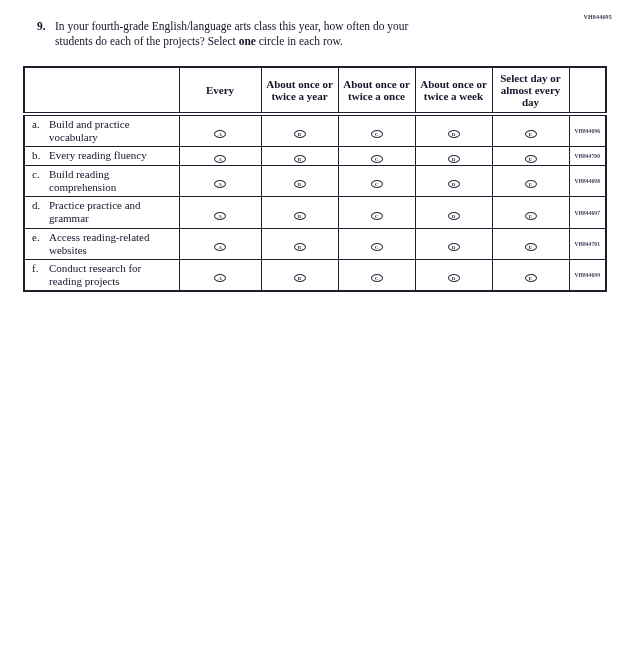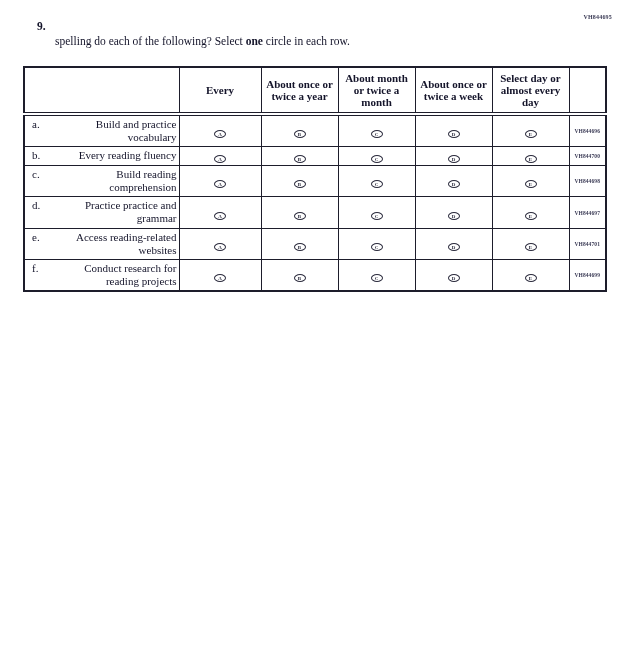--- a/index.html
+++ b/index.html
@@ -74,21 +74,21 @@
     vertical-align: top;
     padding: 2px 2px 2px 7px !important;
   }
   .label-wrap {
     display: flex;
     font-size: 11px;
     line-height: 13px;
     color: #14142a;
   }
   .row-letter { flex: 0 0 17px; }
-  .row-label  { flex: 1; text-align: right; }
+  .row-label  { flex: 1; }
 
   .bubble-cell {
     text-align: center;
     vertical-align: middle;
   }
   .bubble {
     display: inline-block;
     width: 12px;
     height: 8px;
     border: 1px solid #2a2a3c;
@@ -112,39 +112,39 @@
 </style>
 </head>
 <body>
 
 <div id="page">
 
   <div class="page-code">VH844695</div>
 
   <div class="question">
     <span class="q-number">9.</span>
-    <span class="q-text"><br><span>spelling do each of the following? Select </span><span class="bold">one</span><span> circle in each row.</span></span>
+    <span class="q-text"><span>In your fourth-grade English/language arts class this year, how often do your</span><br><span>students do each of the projects? Select </span><span class="bold">one</span><span> circle in each row.</span></span>
   </div>
 
   <table class="survey-table">
     <colgroup>
       <col style="width:155px">
       <col style="width:82px">
       <col style="width:77px">
       <col style="width:77px">
       <col style="width:77px">
       <col style="width:77px">
       <col style="width:37px">
     </colgroup>
     <thead>
       <tr>
         <th></th>
         <th>Every</th>
         <th>About once or twice a year</th>
-        <th>About month or twice a month</th>
+        <th>About once or twice a once</th>
         <th>About once or twice a week</th>
         <th>Select day or almost every day</th>
         <th></th>
       </tr>
     </thead>
     <tbody id="table-body">
     <tr style="height: 32px;">
       <td class="label-cell">
         <div class="label-wrap">
           <span class="row-letter">a.</span>

